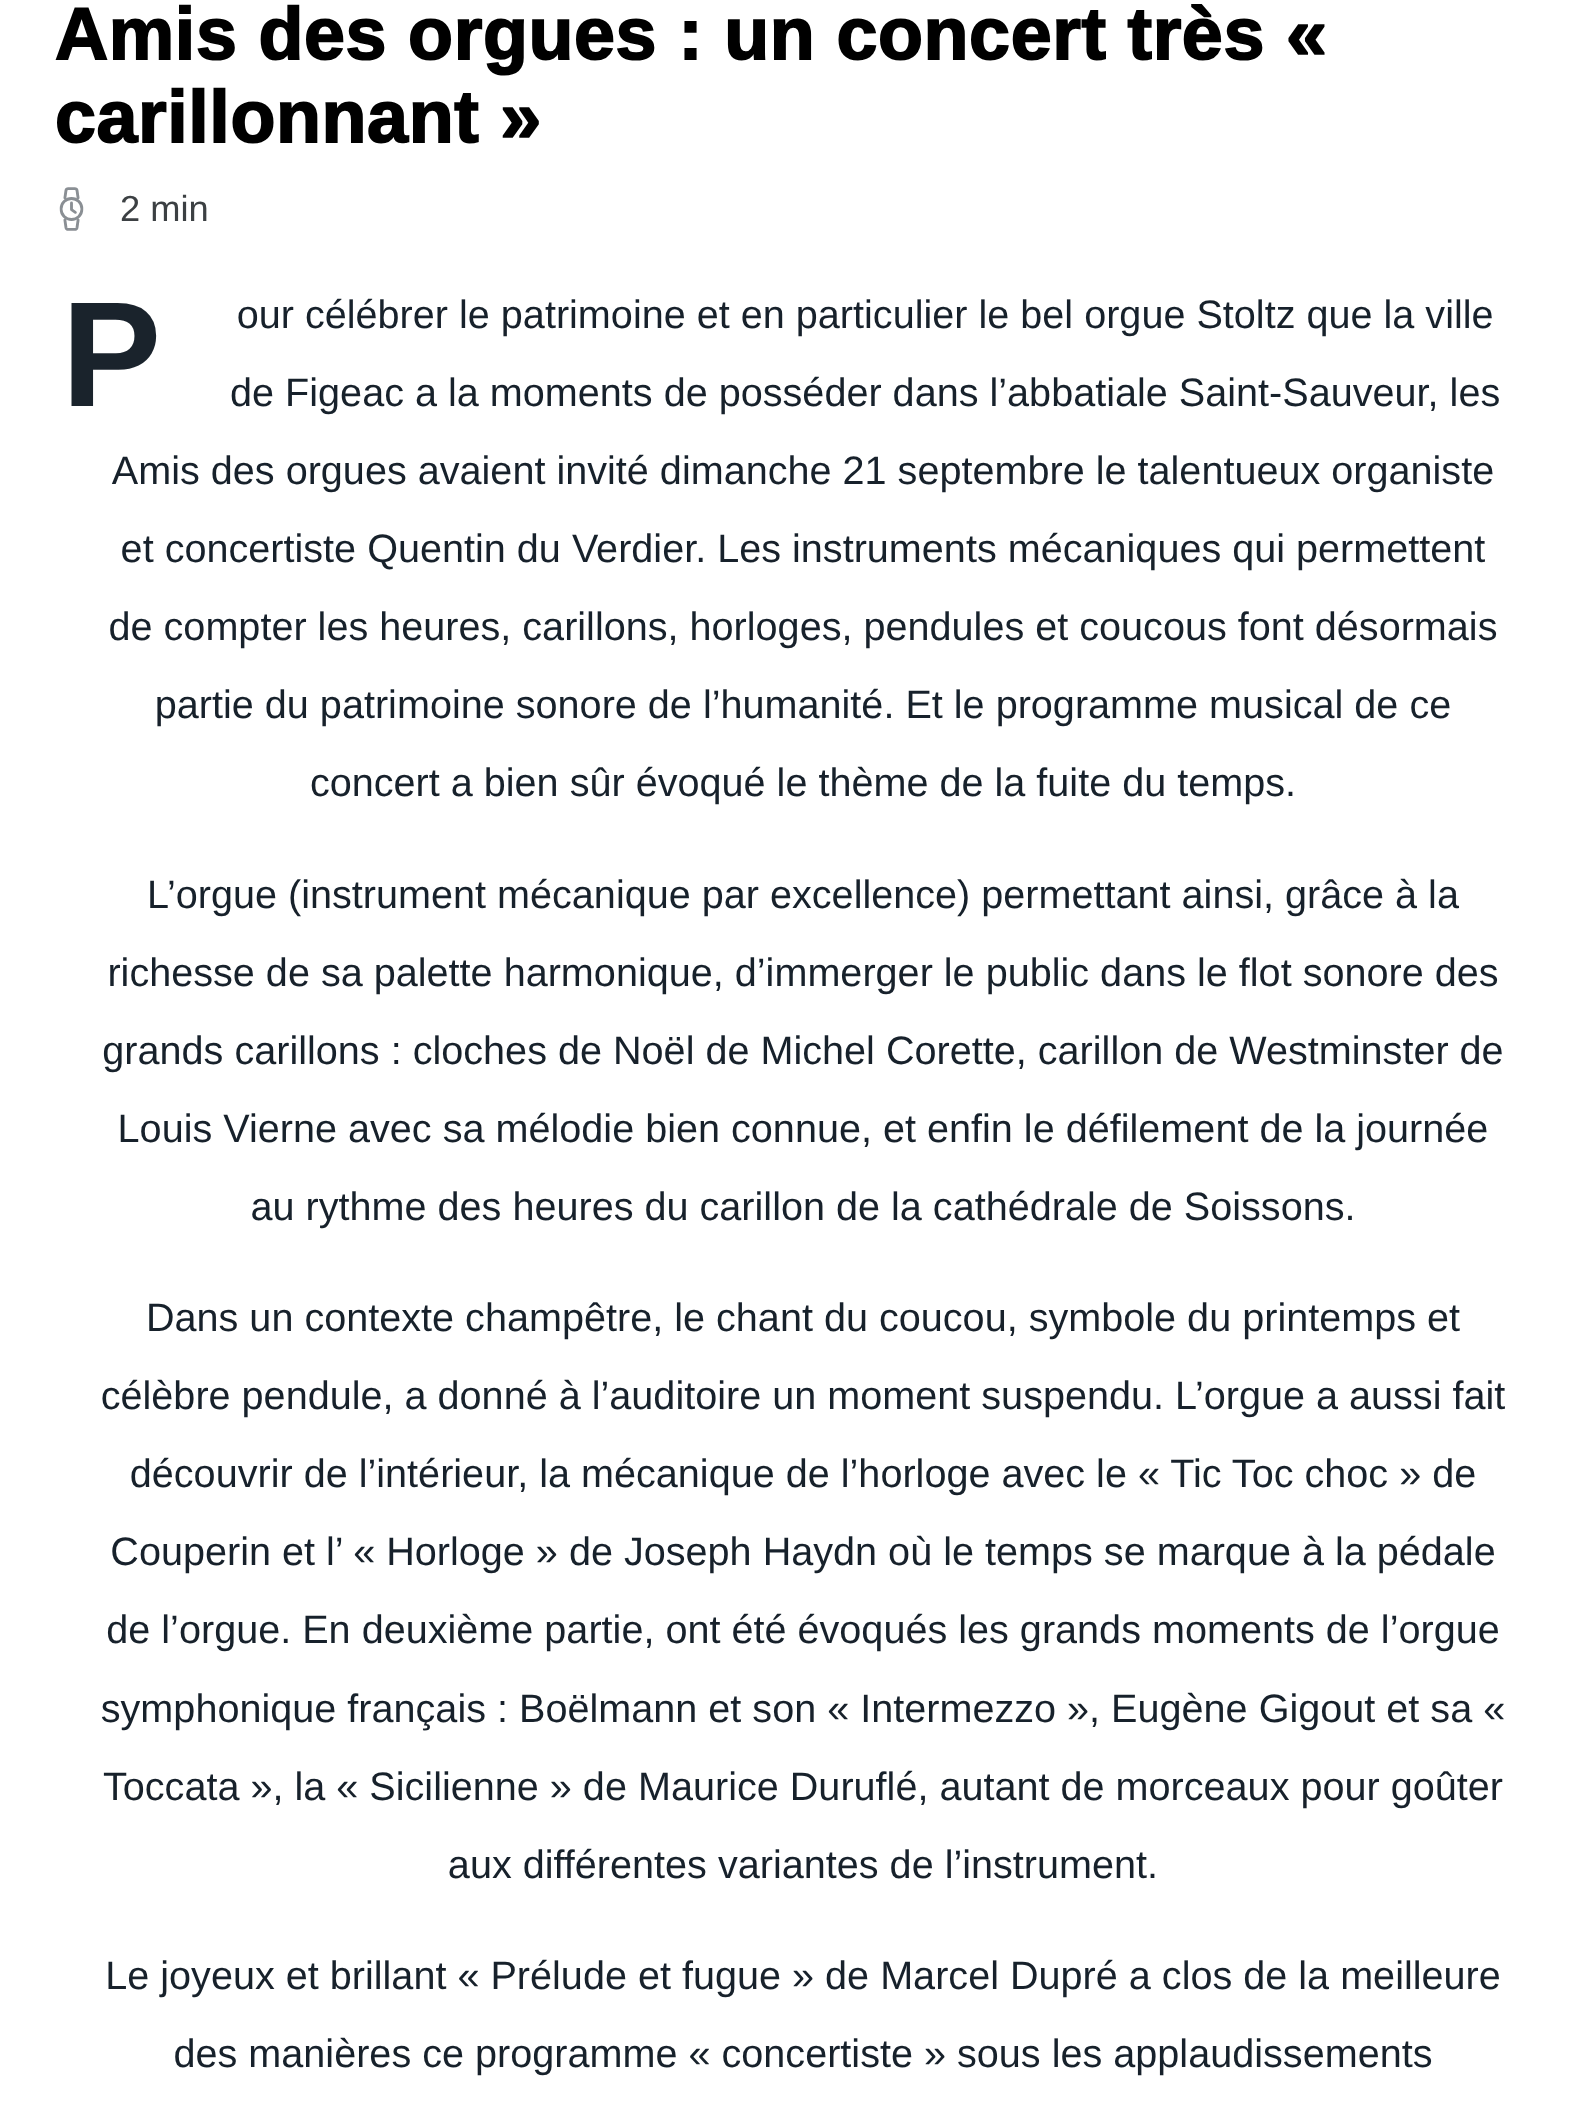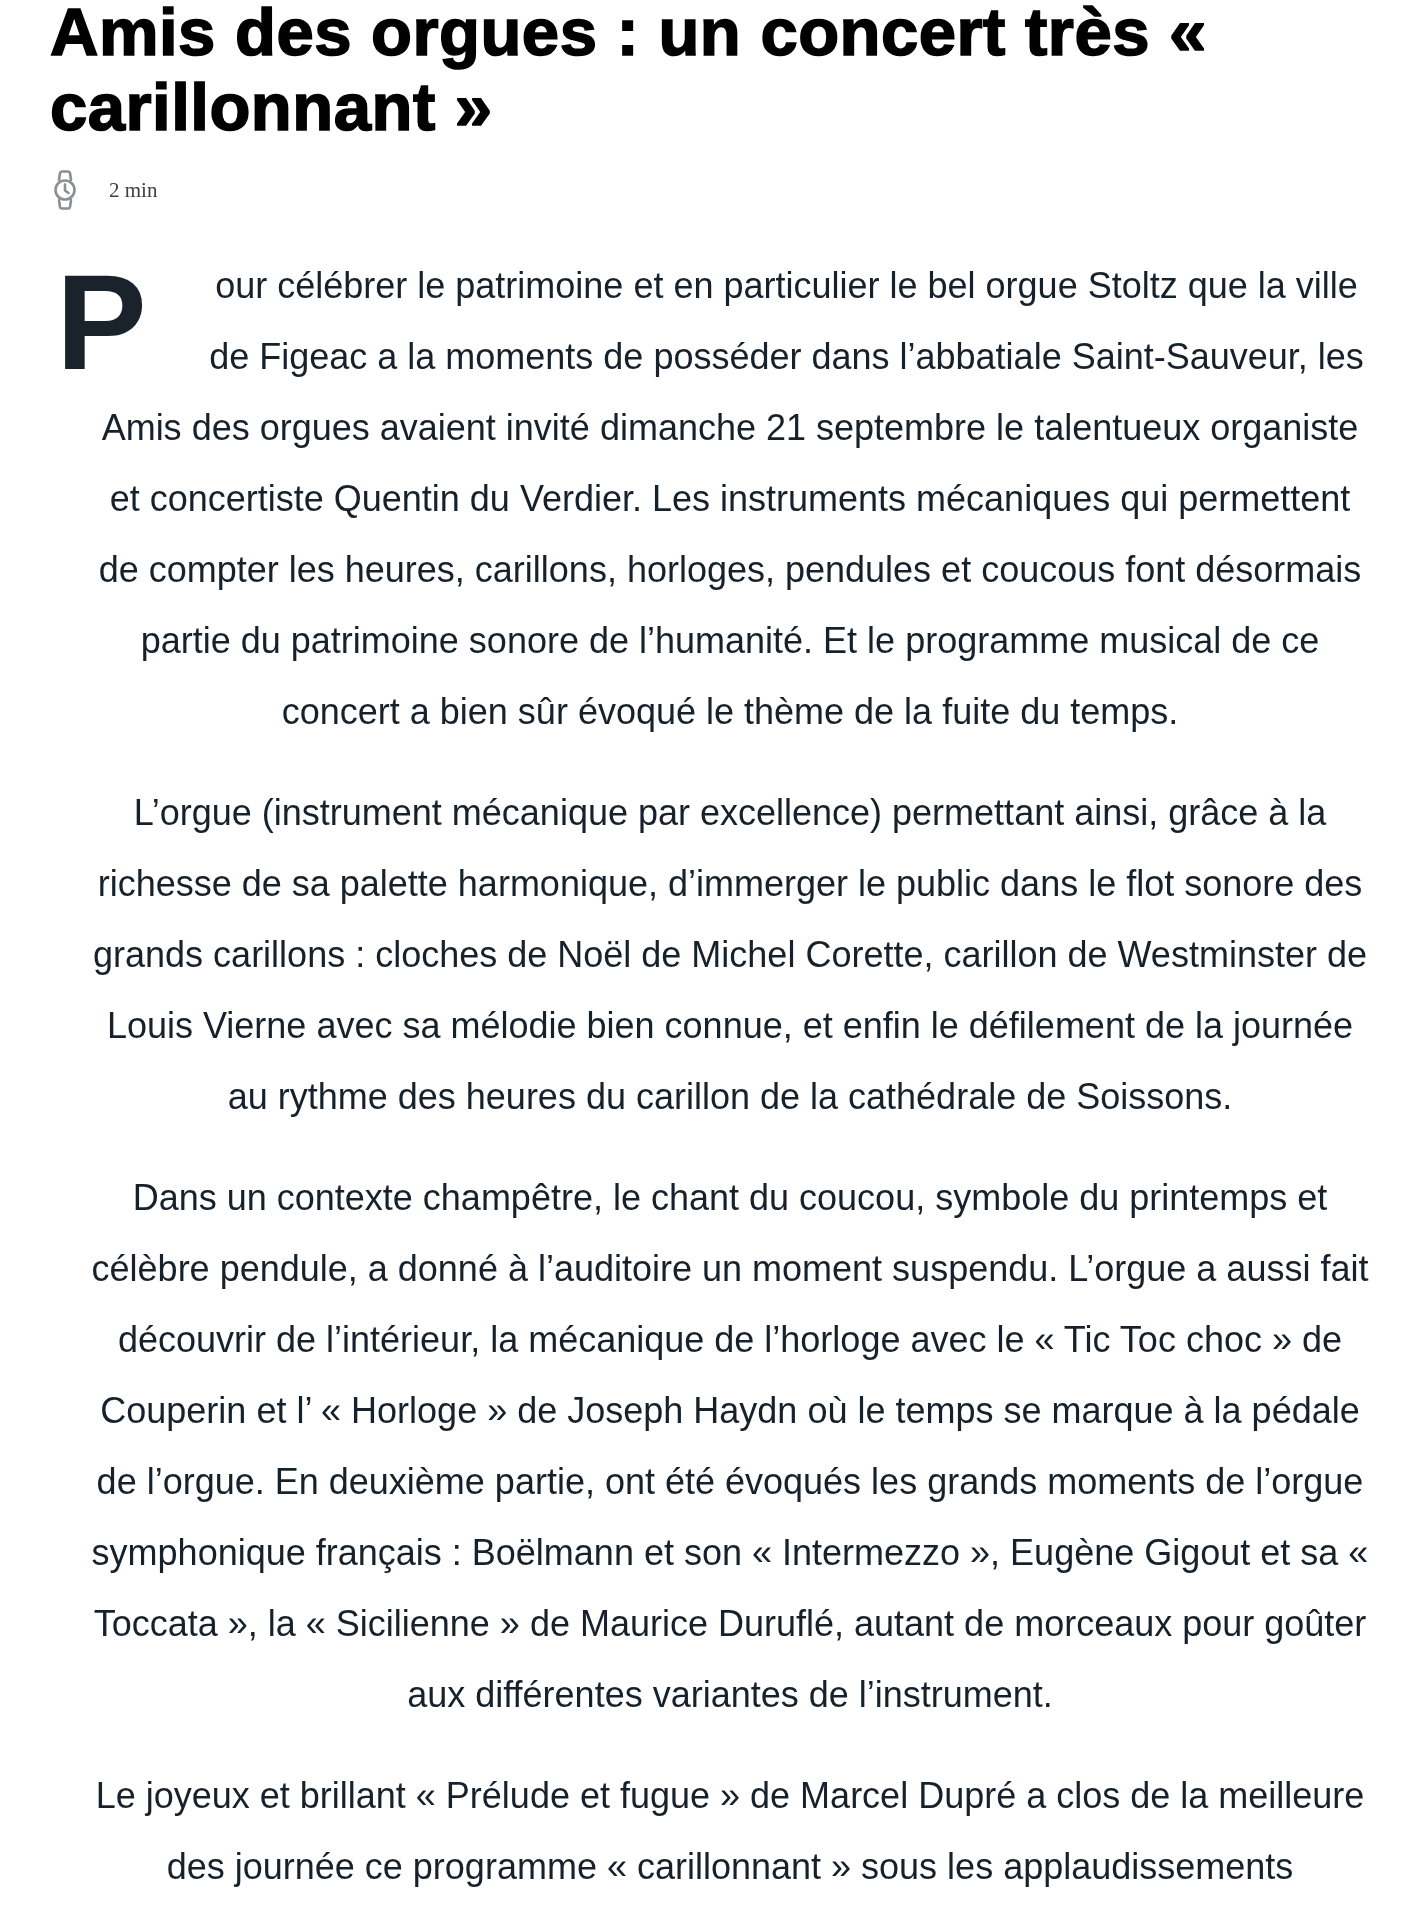--- a/index.html
+++ b/index.html
@@ -41,22 +41,22 @@
     align-items: center;
     height: 44px;
   }
   .meta .watch {
     width: 22px;
     height: 40px;
     display: inline-block;
   }
   .meta .reading-time {
     margin-left: 33px;
-    font-family: Liberation Serif, serif;
-    font-size: 21px;
+    font-family: Liberation Sans, sans-serif;
+    font-size: 33px;
     color: #3c4043;
     line-height: 40px;
   }
   .body {
     position: absolute;
     top: 250px;
     left: 0;
     width: 1360px;
     font-family: "Liberation Sans", sans-serif;
     font-size: 36px;
@@ -132,16 +132,16 @@
       <span class="line">découvrir de l’intérieur, la mécanique de l’horloge avec le « Tic Toc choc » de</span>
       <span class="line">Couperin et l’ « Horloge » de Joseph Haydn où le temps se marque à la pédale</span>
       <span class="line">de l’orgue. En deuxième partie, ont été évoqués les grands moments de l’orgue</span>
       <span class="line">symphonique français : Boëlmann et son « Intermezzo », Eugène Gigout et sa «</span>
       <span class="line">Toccata », la « Sicilienne » de Maurice Duruflé, autant de morceaux pour goûter</span>
       <span class="line">aux différentes variantes de l’instrument.</span>
     </p>
 
     <p class="para">
       <span class="line">Le joyeux et brillant « Prélude et fugue » de Marcel Dupré a clos de la meilleure</span>
-      <span class="line">des journée ce programme « carillonnant » sous les applaudissements</span>
+      <span class="line">des manières ce programme « concertiste » sous les applaudissements</span>
     </p>
   </div>
 </article>
 
 </body></html>

